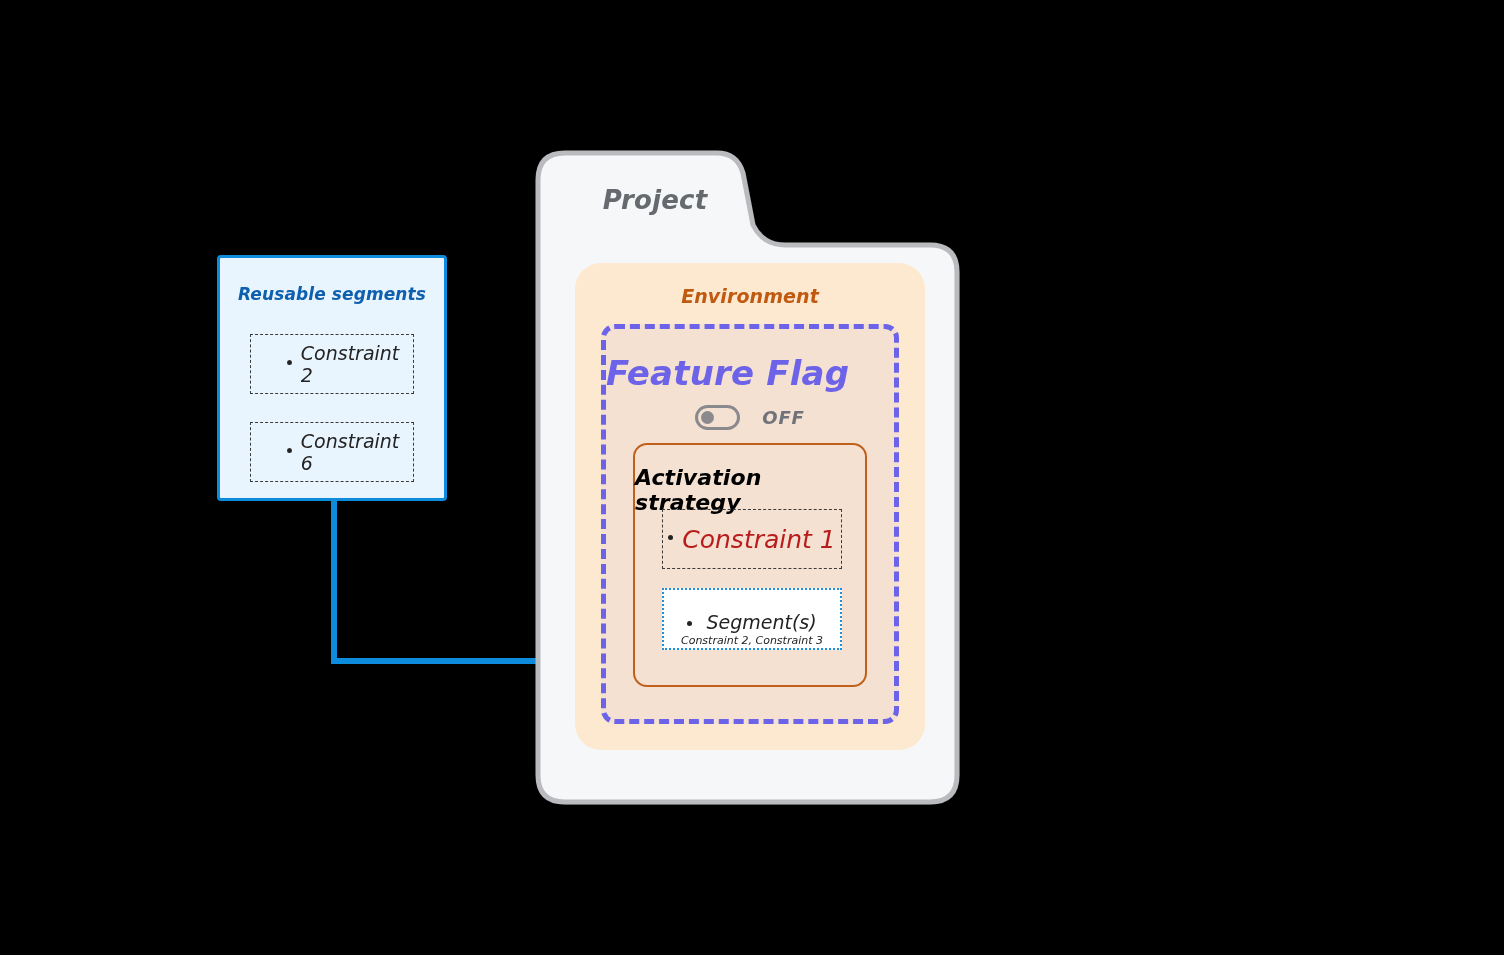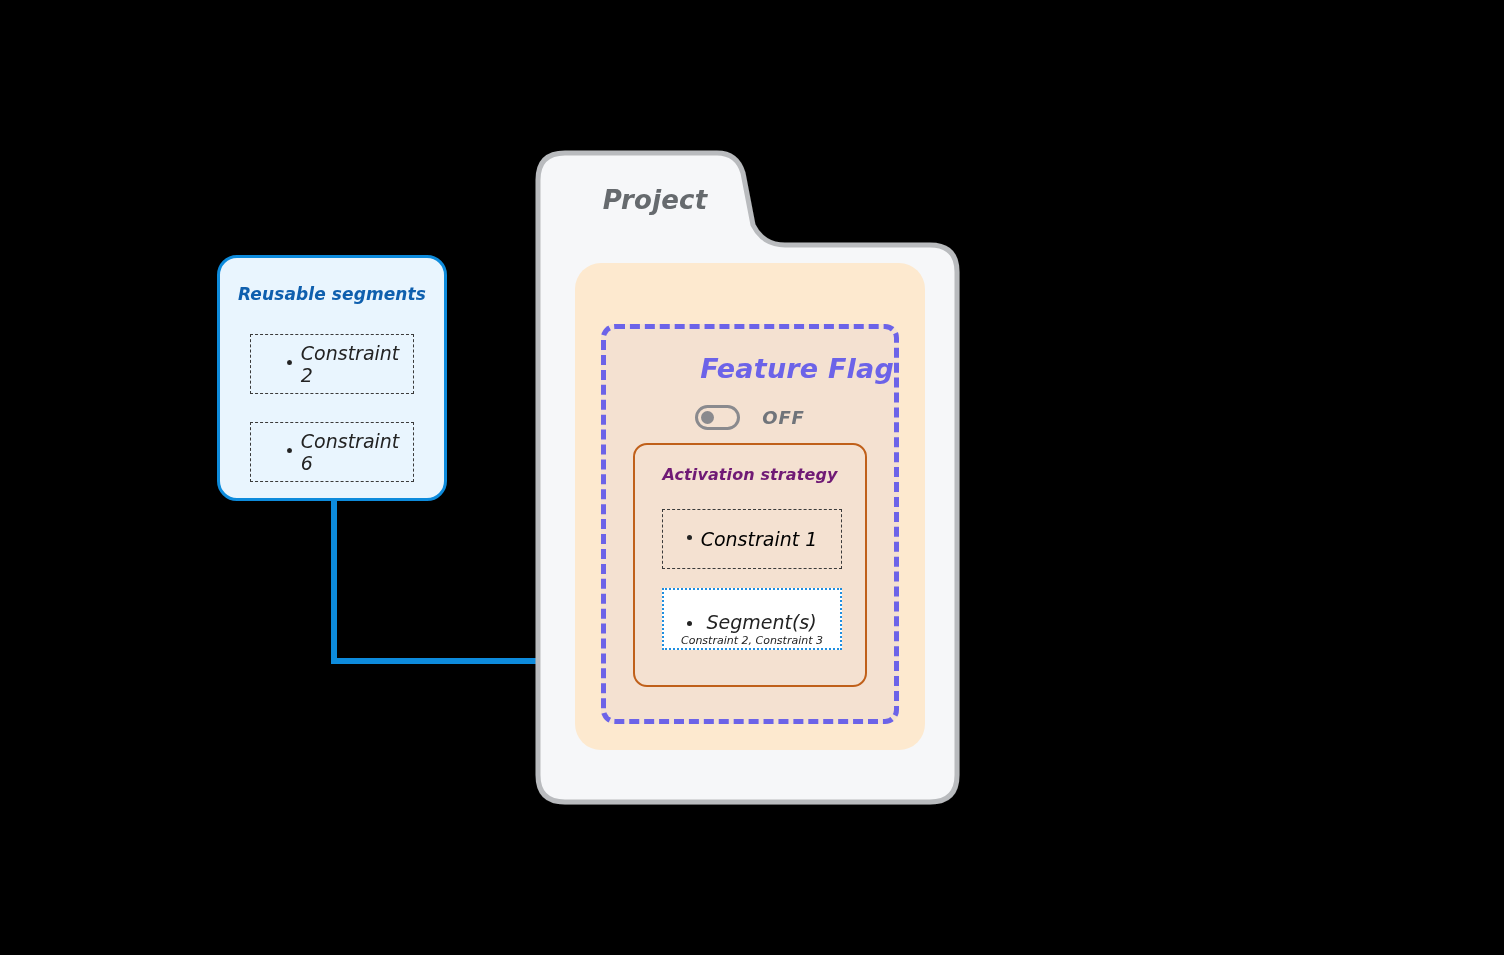--- a/index.html
+++ b/index.html
@@ -94,22 +94,22 @@
     box-sizing: border-box;
     background: #f4e1d1;
     border: 5px dashed #6c63e8;
     border-radius: 14px;
   }
   #feature-flag-title {
     position: absolute;
     left: 0;
     top: 24px;
     width: 288px;
-    text-align: right;
-    font-size: 27px;
+    text-align: left;
+    font-size: 34px;
     font-weight: bold;
     color: #6c63e8;
     letter-spacing: 0.2px;
   }
 
   
   #toggle-row {
     position: absolute;
     left: 0;
     top: 76px;
@@ -154,44 +154,44 @@
     box-sizing: border-box;
     background: transparent;
     border: 2px solid #c0601a;
     border-radius: 14px;
   }
   #activation-title {
     position: absolute;
     left: 0;
     top: 20px;
     width: 230px;
-    text-align: center;
-    font-size: 16px;
-    font-weight: bold;
-    color: #701a75;
+    text-align: left;
+    font-size: 22px;
+    font-weight: bold;
+    color: #000000;
     letter-spacing: 0.1px;
   }
 
   
   #constraint1-box {
     position: absolute;
     left: 27px;
     top: 64px;
     width: 180px;
     height: 60px;
     box-sizing: border-box;
     border: 1.5px dashed #3a3a3a;
     background: transparent;
     display: flex;
     align-items: center;
     justify-content: center;
   }
   #constraint1-label {
-    font-size: 19px;
-    color: #000000;
+    font-size: 25px;
+    color: #b91c1c;
     font-weight: normal;
   }
 
   
   #segments-box {
     position: absolute;
     left: 27px;
     top: 143px;
     width: 180px;
     height: 62px;
@@ -229,21 +229,21 @@
   
   #reusable-panel {
     position: absolute;
     left: 217px;
     top: 255px;
     width: 230px;
     height: 246px;
     box-sizing: border-box;
     background: #e9f5fe;
     border: 3px solid #0d8bdc;
-    border-radius: 20px;
+    border-radius: 4px;
     z-index: 2;
   }
   #reusable-title {
     position: absolute;
     left: 0;
     top: 26px;
     width: 224px;
     text-align: center;
     font-size: 17px;
     font-weight: bold;
@@ -300,20 +300,21 @@
                L 30 8
                Q 3 8 3 35
                L 3 630
                Q 3 657 30 657 Z" fill="#f6f7f9" stroke="#b9bbbe" stroke-width="5" stroke-linejoin="round" filter="url(#cardShadow)"></path>
     </svg>
 
     <div id="project-title">Project</div>
 
     <div id="environment-box">
 
+      <div id="environment-title">Environment</div>
 
       <div id="feature-flag-box">
 
         <div id="feature-flag-title">Feature Flag</div>
 
         <div id="toggle-row">
           <div id="toggle-switch">
             <div id="toggle-knob"></div>
           </div>
           <div id="toggle-label">OFF</div>

